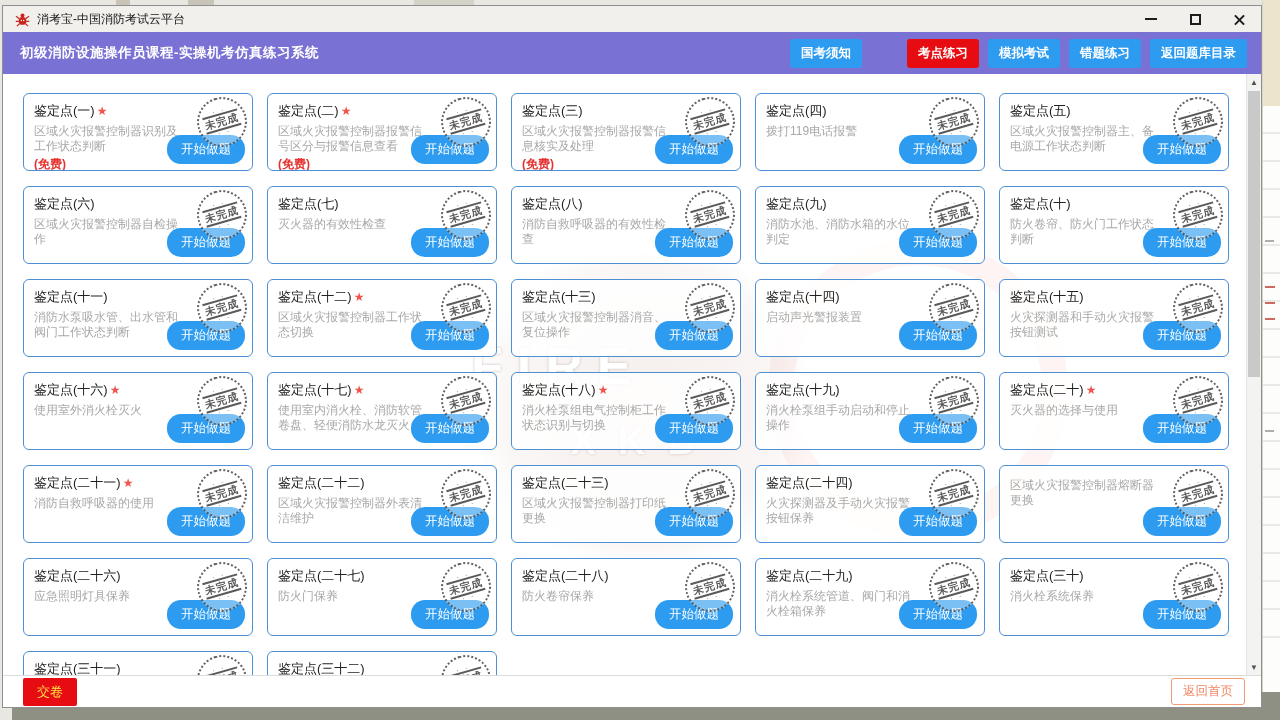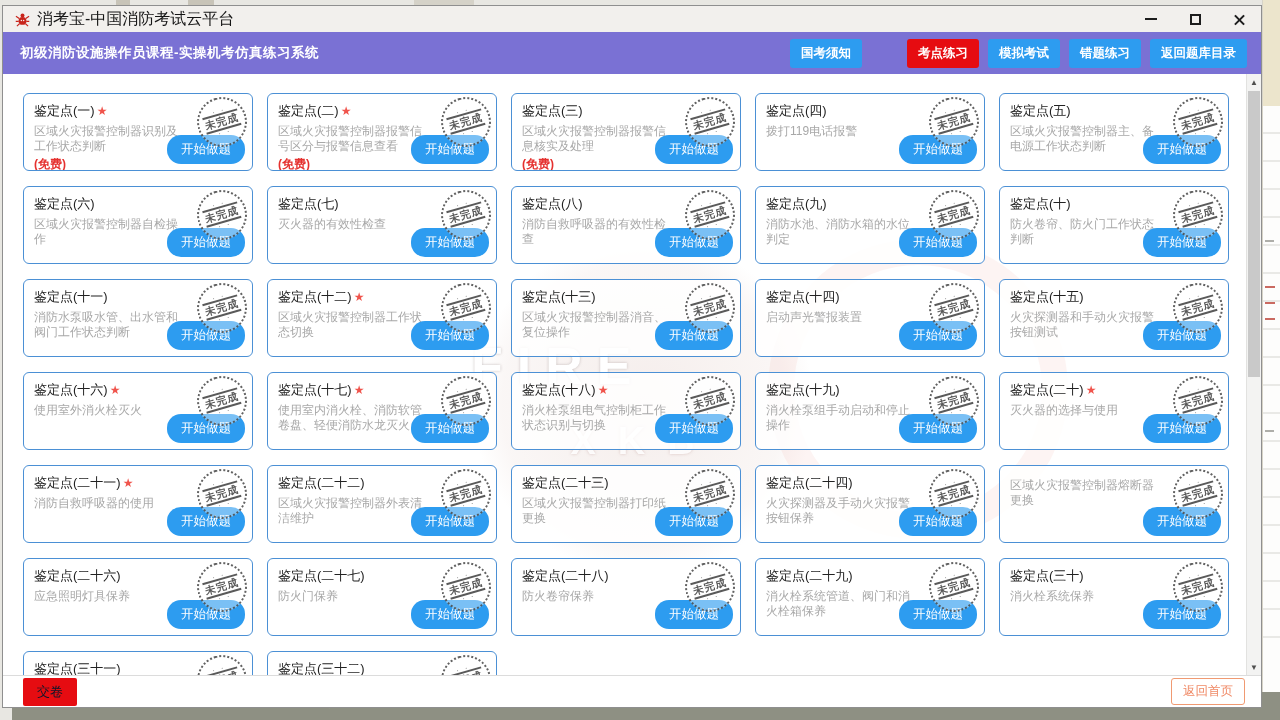--- a/index.html
+++ b/index.html
@@ -21,21 +21,21 @@
   .desk-bottom .teal { position:absolute; left:256px; top:0; width:175px; height:12px; background:#7e897f; }
   .desk-bottom .diag { position:absolute; left:320px; top:-3px; width:2px; height:20px; background:#cfd0c6; transform:rotate(28deg); }
 
   
   .window { position:absolute; top:5px; left:2px; right:18px; bottom:12px;
             border:1px solid #8f8f8f; background:#fff; display:flex; flex-direction:column; }
 
   
   .titlebar { height:26px; background:#f2f0ed; display:flex; align-items:center; padding-left:12px; flex:0 0 auto; }
   .app-logo { width:15px; height:15px; margin-right:7px; flex:0 0 auto; }
-  .titlebar .ttl { font-size:16px; color:#151515; }
+  .titlebar .ttl { font-size:12px; color:#151515; }
   .win-controls { margin-left:auto; display:flex; height:100%; }
   .wc { width:44px; height:100%; display:flex; align-items:center; justify-content:center; cursor:pointer; }
   .ico-min { width:12px; height:2px; background:#1d1d1d; }
   .ico-max { width:11px; height:11px; border:2px solid #1d1d1d; }
   .ico-close { position:relative; width:13px; height:13px; }
   .ico-close::before, .ico-close::after { content:""; position:absolute; top:6px; left:0; width:13px; height:2px; background:#1d1d1d; }
   .ico-close::before { transform:rotate(45deg); }
   .ico-close::after { transform:rotate(-45deg); }
 
   
@@ -85,21 +85,21 @@
                border-left:1px solid #e2e2e0; z-index:4; }
   .sb-up, .sb-down { position:absolute; left:0; width:100%; height:16px; display:flex; align-items:center;
                justify-content:center; color:#4f4f4f; font-size:8px; cursor:pointer; }
   .sb-up { top:0; } .sb-down { bottom:0; }
   .sb-up::before { content:"▲"; } .sb-down::before { content:"▼"; }
   .sb-thumb { position:absolute; top:17px; left:1px; width:12px; height:286px; background:#c9c9c9; cursor:pointer; }
 
   
   .footer { height:32px; background:#fff; border-top:1px solid #dcdcdc; display:flex; align-items:center;
             justify-content:space-between; padding:0 16px 0 20px; flex:0 0 auto; }
-  .submit-btn { background:#e60c11; color:#0f172a; border:none; border-radius:2px; font-size:13px;
+  .submit-btn { background:#e60c11; color:#fde047; border:none; border-radius:2px; font-size:13px;
                 padding:5px 14px; cursor:pointer; font-family:inherit; }
   .home-btn { background:#fff; color:#f08a66; border:1px solid #f09a72; border-radius:3px; font-size:12.5px;
               padding:4px 11px; cursor:pointer; font-family:inherit; }
 </style>
 </head>
 <body>
 
 <div class="desk-top">
   <span class="frag" style="left:116px;width:14px;"></span>
   <span class="frag" style="left:188px;width:26px;"></span>

